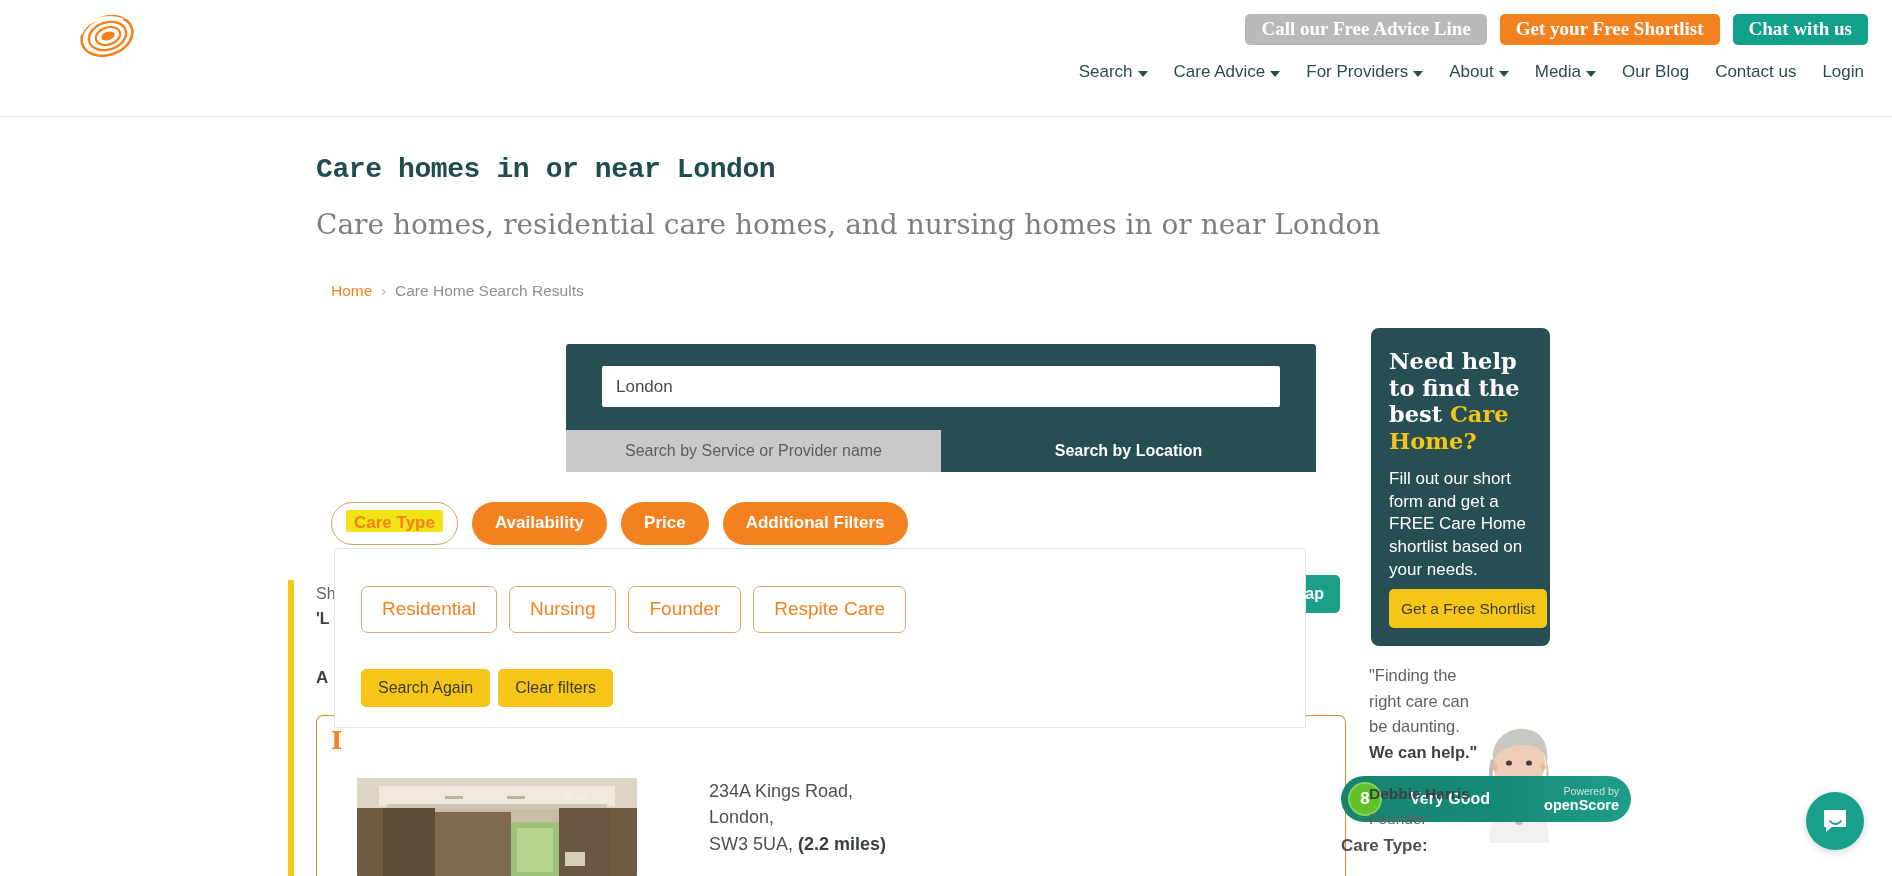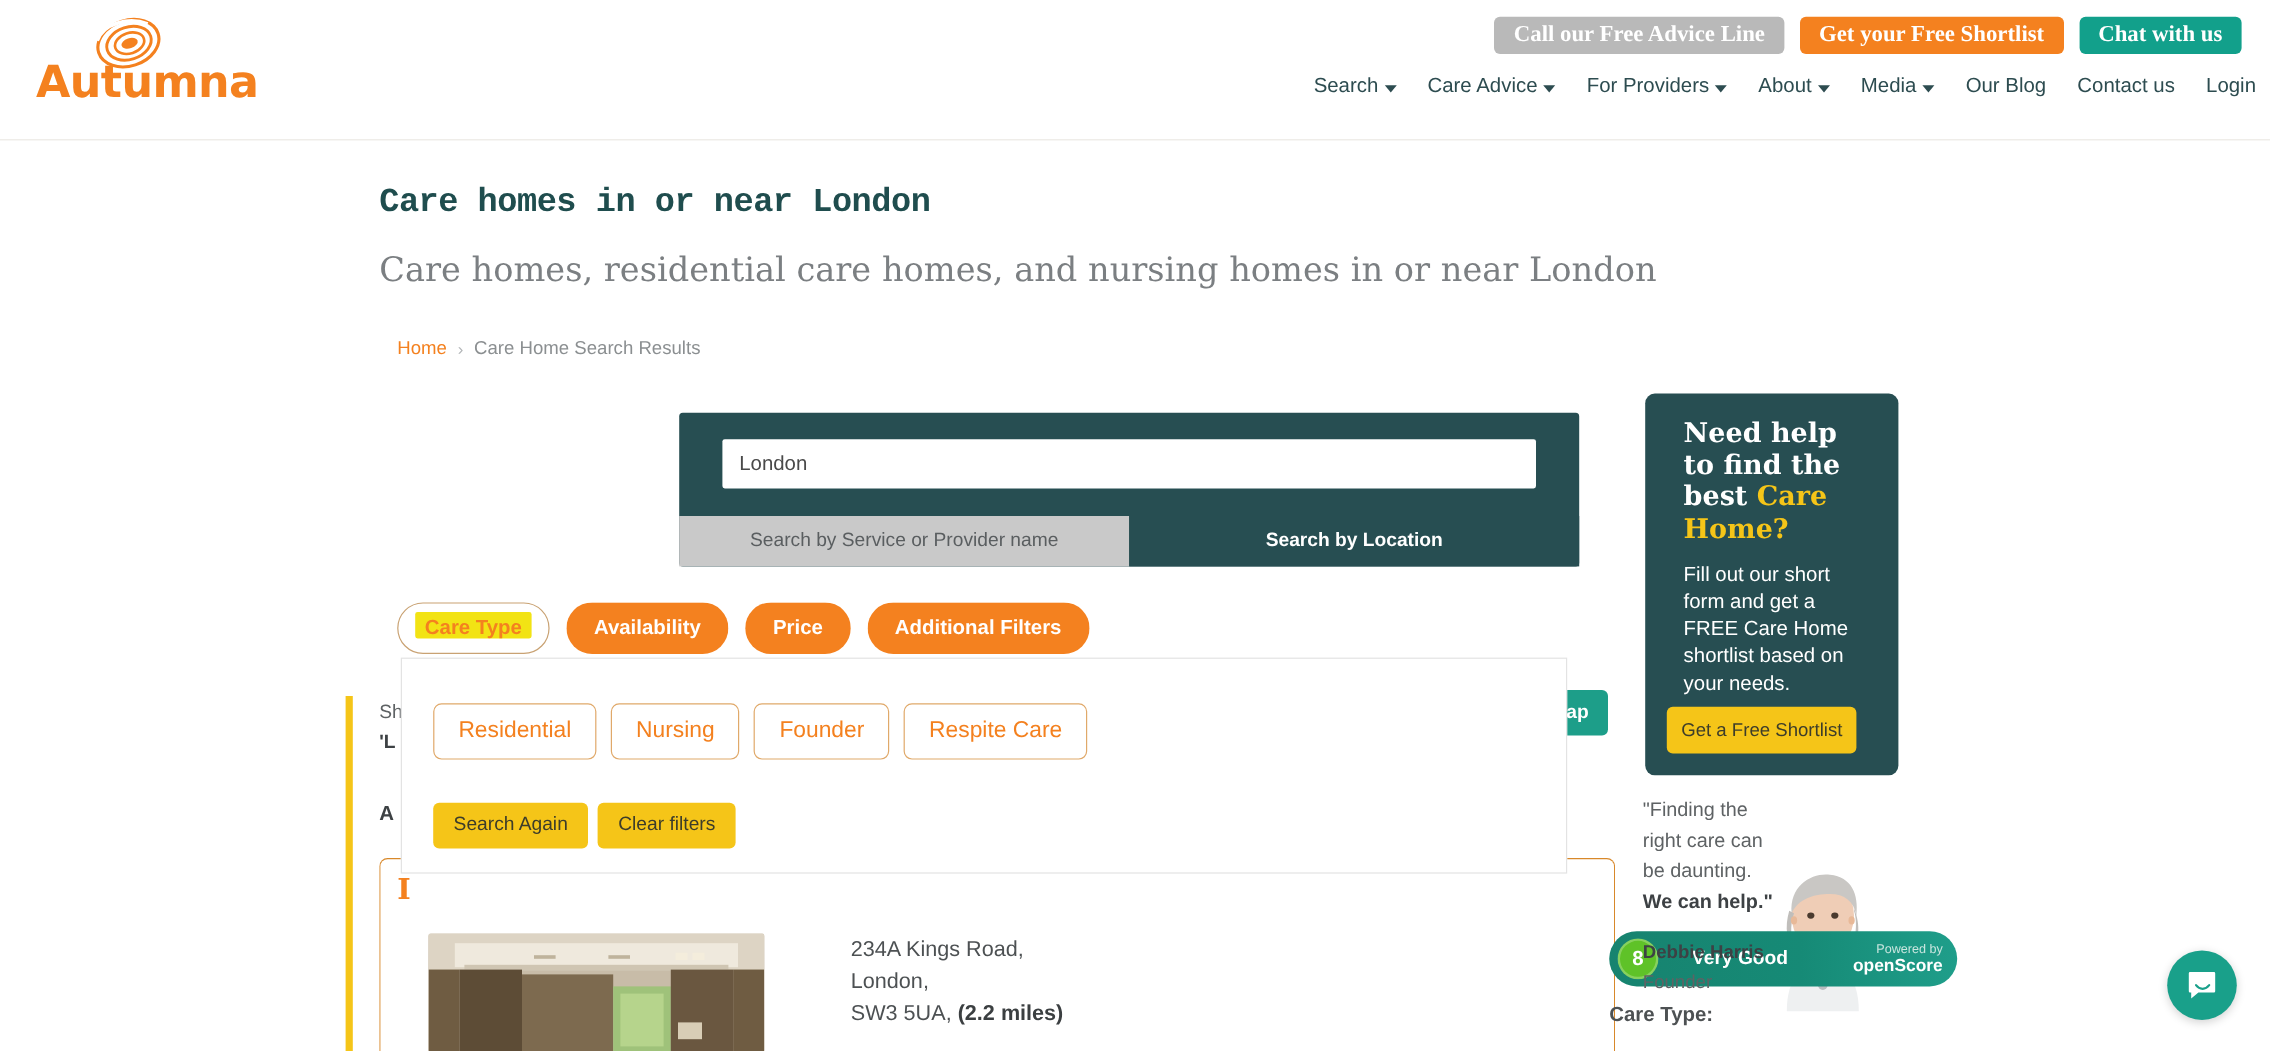--- a/index.html
+++ b/index.html
@@ -62,21 +62,21 @@
     cursor: pointer;
     white-space: nowrap;
     line-height: 1.1;
   }
   .tbtn.grey   { background: #b9b9b9; }
   .tbtn.orange { background: #F4811F; }
   .tbtn.teal   { background: #16a085; background: #12a08b; }
 
   .mainnav {
     position: absolute;
-    right: 12px; top: 62px;
+    right: 28px; top: 62px;
     display: flex;
     align-items: center;
     gap: 26px;
   }
   .navitem {
     display: flex;
     align-items: center;
     gap: 5px;
     font-size: 17px;
     color: #2d4c50;
@@ -398,25 +398,25 @@
     font-size: 17px;
     font-weight: 700;
     color: #4d5153;
     white-space: nowrap;
   }
 
   
   .promo {
     position: absolute;
     left: 1371px; top: 328px;
-    width: 211px;
+    width: 179px;
     height: 318px;
     background: #274E52;
     border-radius: 8px;
-    padding: 20px 32px;
+    padding: 20px 18px;
   }
   .promo h3 {
     margin: 0;
     font-family: "DejaVu Serif", serif;
     font-size: 22.5px;
     font-weight: 700;
     color: #ffffff;
     line-height: 1.18;
   }
   .promo h3 .hl-yellow { color: #F5C518; }
@@ -504,21 +504,20 @@
   <div class="logo-wrap">
     <svg class="logo-mark" viewBox="0 0 58 44">
       <g fill="none" stroke="#F4811F">
         <ellipse cx="29" cy="22" rx="26" ry="19" stroke-width="2.6" transform="rotate(-18 29 22)"></ellipse>
         <ellipse cx="29.5" cy="22" rx="19" ry="13.5" stroke-width="2.4" transform="rotate(-18 29.5 22)"></ellipse>
         <ellipse cx="30" cy="22" rx="12.5" ry="8.5" stroke-width="2.2" transform="rotate(-18 30 22)"></ellipse>
       </g>
       <ellipse cx="30" cy="22" rx="7" ry="4.2" fill="#F4811F" transform="rotate(-18 30 22)"></ellipse>
       <path d="M3 20 C 8 5, 30 0, 45 6" stroke="#ffffff" stroke-width="3" fill="none"></path>
     </svg>
-    <div class="logo-text">Autumna</div>
   </div>
 
   <div class="top-buttons">
     <button class="tbtn grey">Call our Free Advice Line</button>
     <button class="tbtn orange">Get your Free Shortlist</button>
     <button class="tbtn teal">Chat with us</button>
   </div>
 
   <nav class="mainnav">
     <div class="navitem">

